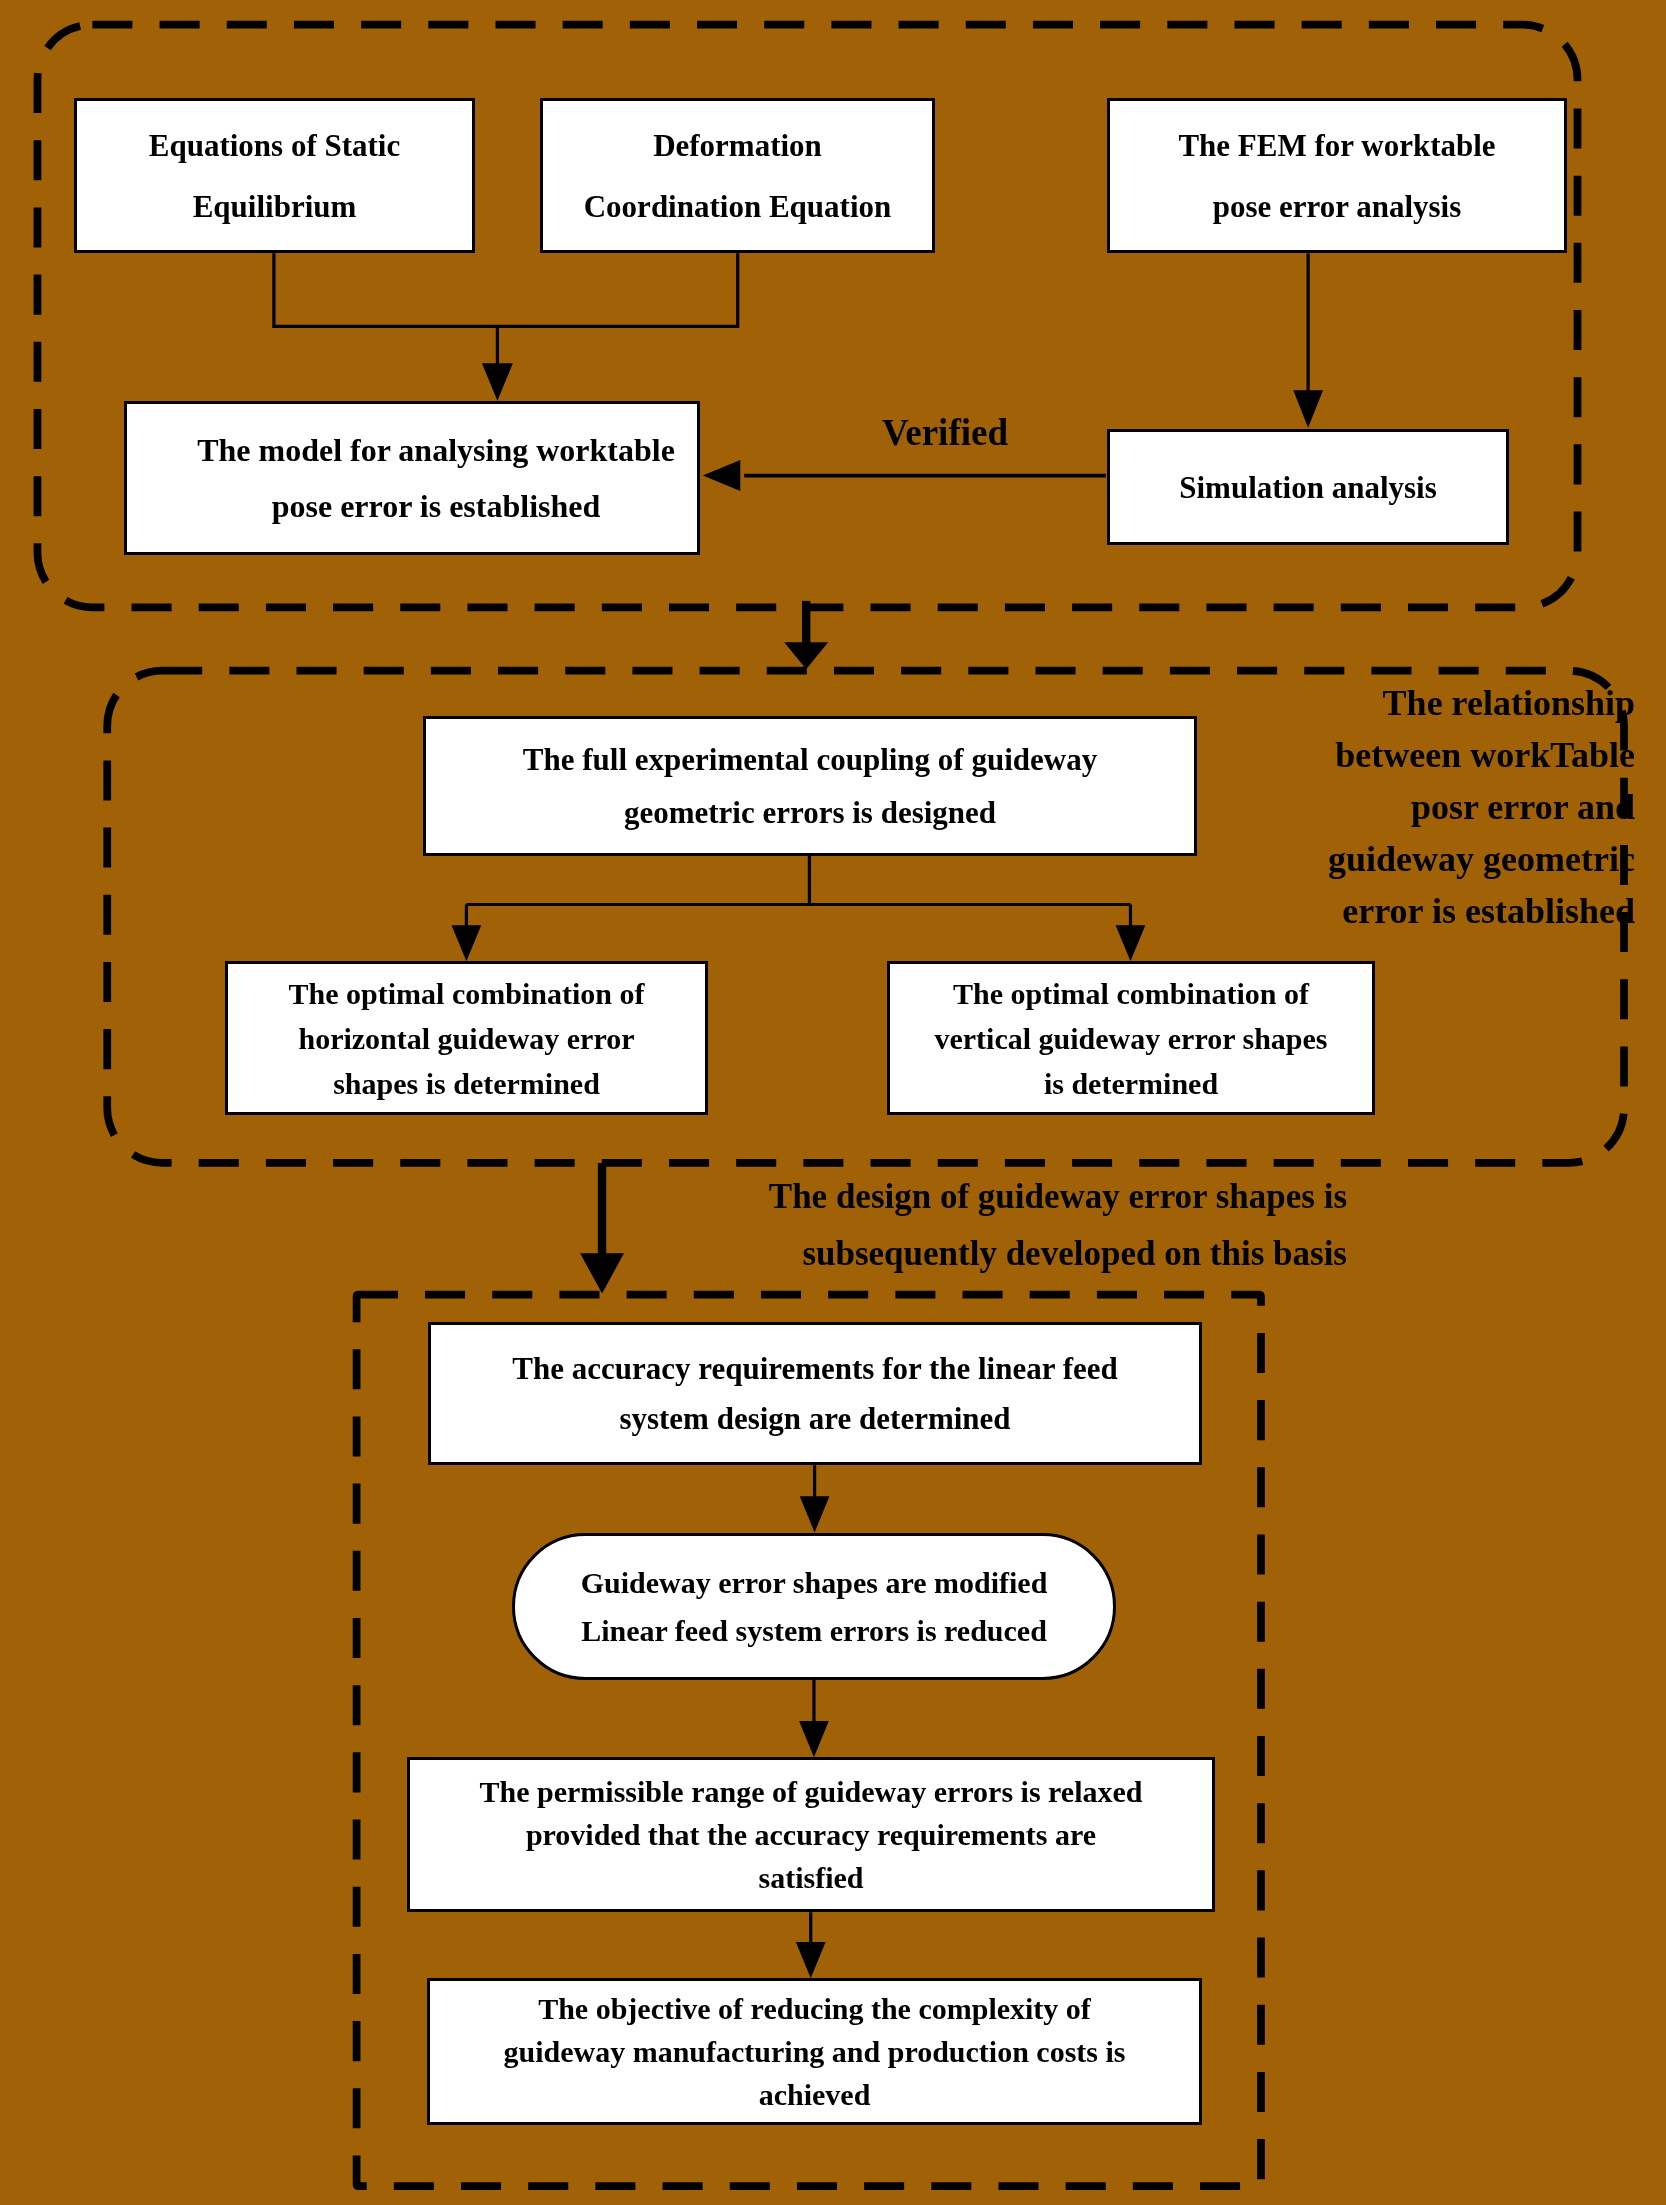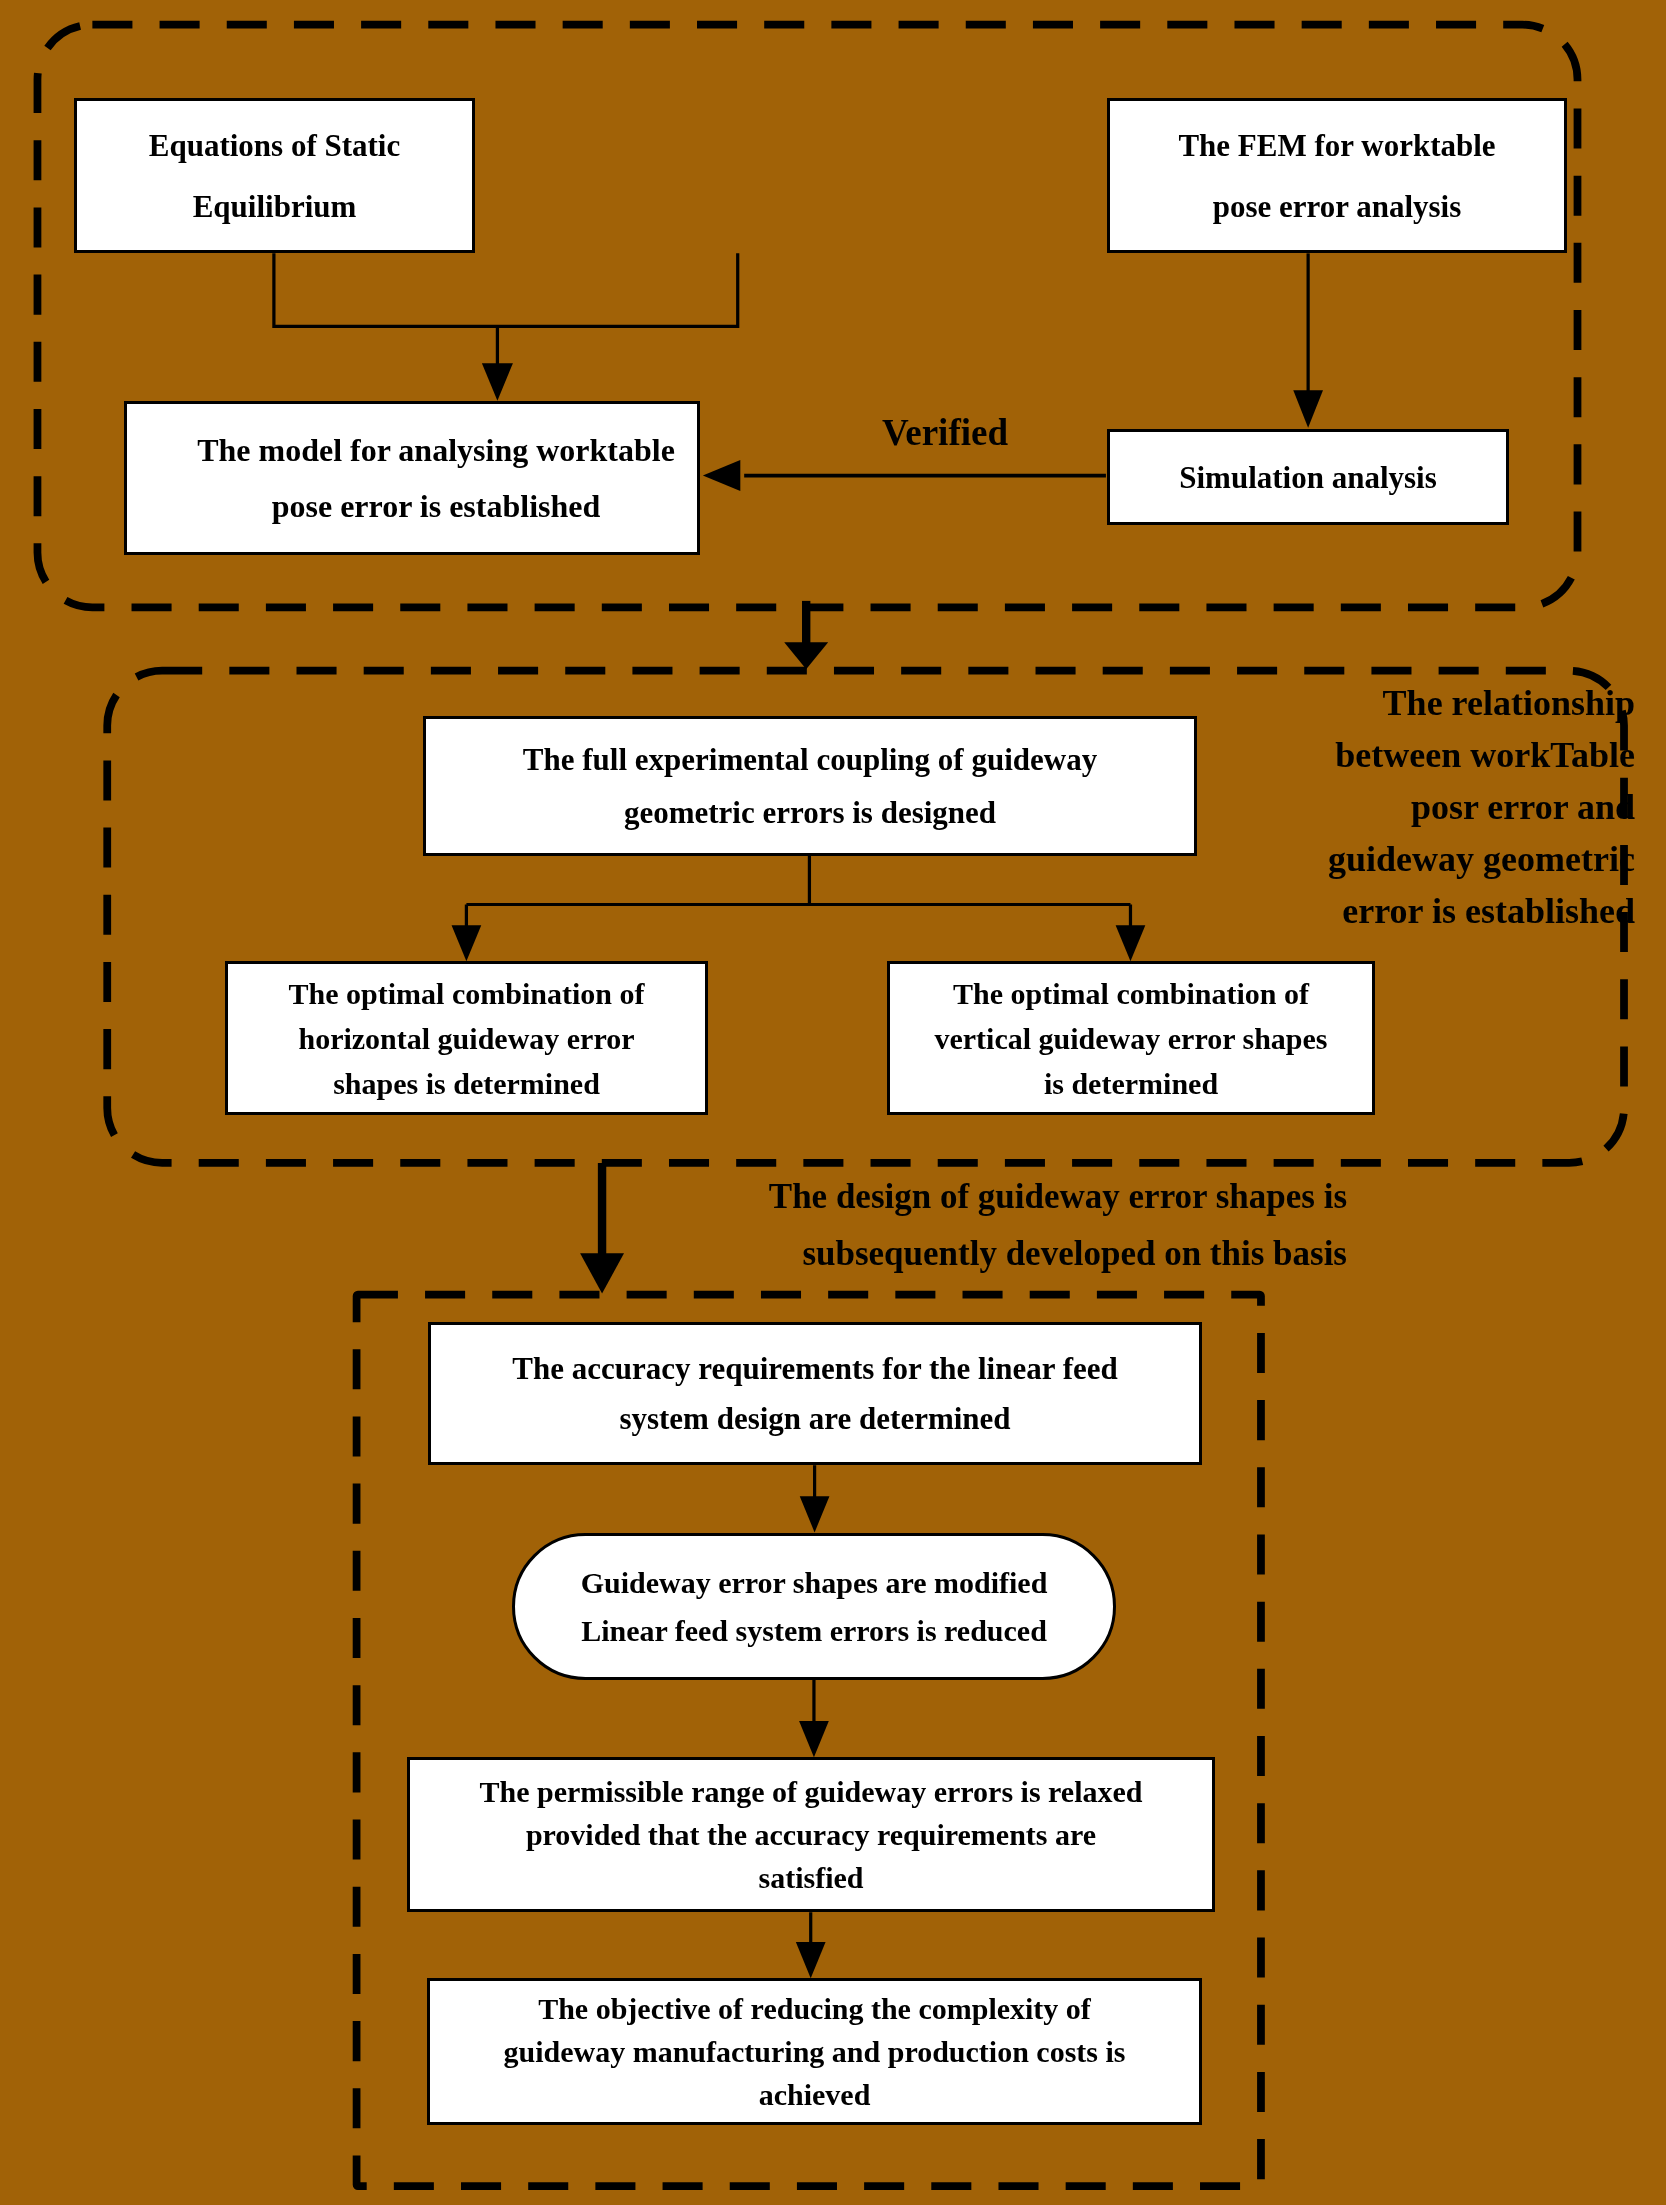--- a/index.html
+++ b/index.html
@@ -76,34 +76,38 @@
 
     <path class="wire" d="M1255 2960 V3008"></path>
     <polygon class="head" points="1255,3062 1232,3006 1278,3006"></polygon>
   </svg>
 
   <div class="node n-top" style="left:74px;top:98px;width:401px;height:155px">
     <div class="ln">Equations of Static</div>
     <div class="ln">Equilibrium</div>
   </div>
 
+  <div class="node n-top" style="left:540px;top:98px;width:395px;height:155px">
+    <div class="ln">Deformation</div>
+    <div class="ln">Coordination Equation</div>
+  </div>
 
   <div class="node n-top" style="left:1107px;top:98px;width:460px;height:155px">
     <div class="ln">The FEM for worktable</div>
     <div class="ln">pose error analysis</div>
   </div>
 
   <div class="node n-model" style="left:124px;top:401px;width:576px;height:154px">
     <div class="ln">The model for analysing worktable</div>
     <div class="ln">pose error is established</div>
   </div>
 
   <div class="label verified" style="left:812px;top:411px;width:196px;height:56px">Verified</div>
 
-  <div class="node n-sim" style="left:1107px;top:429px;width:402px;height:96px">
+  <div class="node n-sim" style="left:1107px;top:429px;width:402px;height:116px">
     <div class="ln">Simulation analysis</div>
   </div>
 
   <div class="node n-full" style="left:423px;top:716px;width:774px;height:140px">
     <div class="ln">The full experimental coupling of guideway</div>
     <div class="ln">geometric errors is designed</div>
   </div>
 
   <div class="label side-note" style="left:1215px;top:677px;width:420px">
     <div>The relationship</div>

